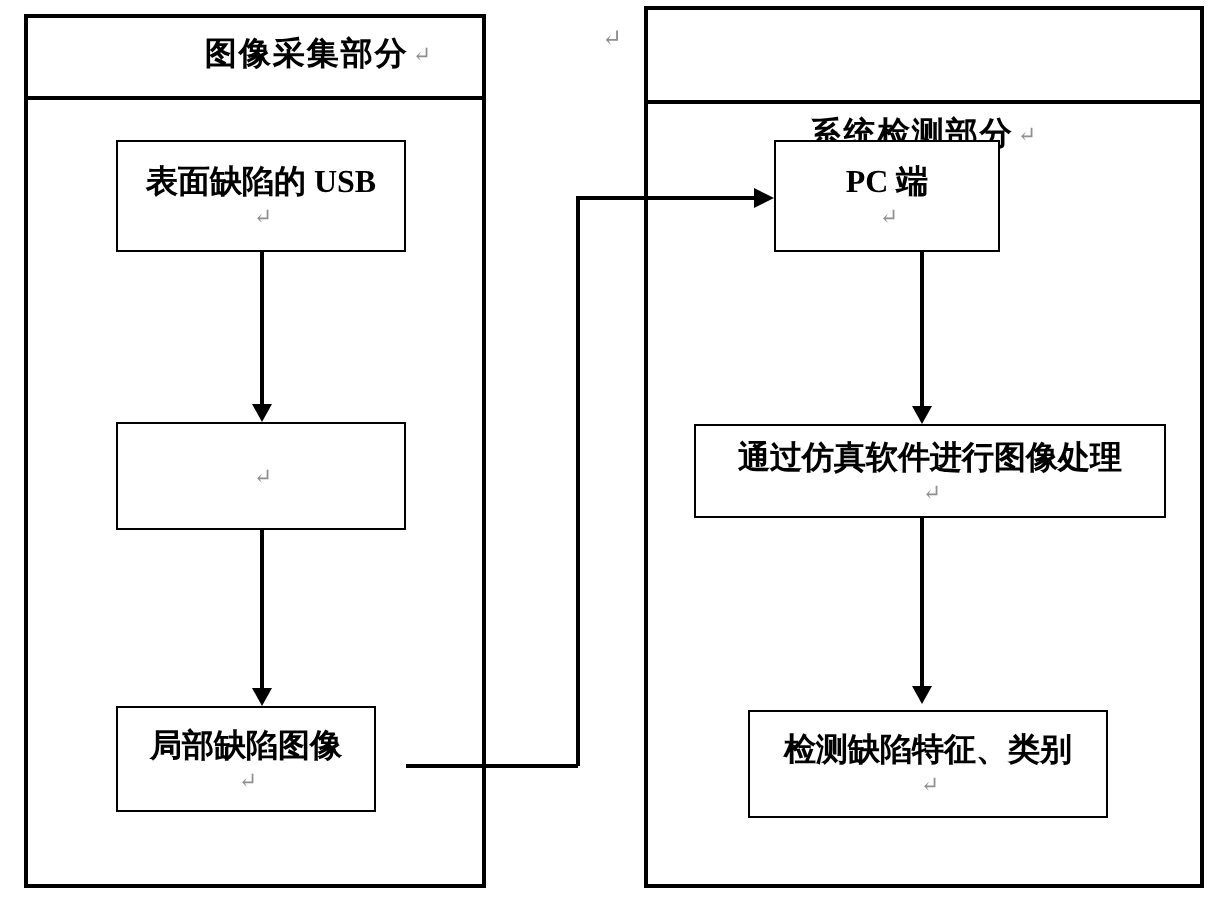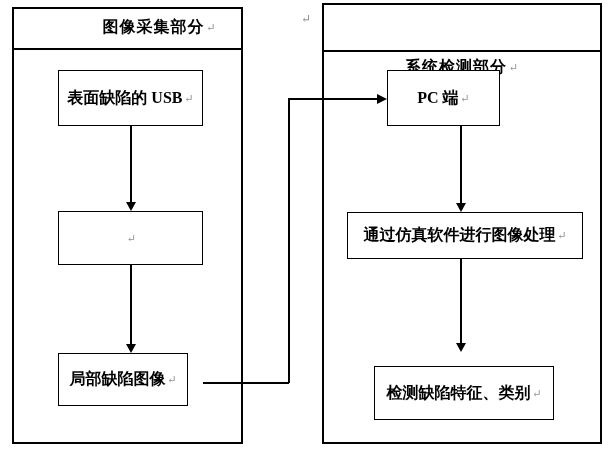--- a/index.html
+++ b/index.html
@@ -41,20 +41,21 @@
     border: 1.5px solid #000000;
     background: #ffffff;
     box-sizing: border-box;
     display: flex;
     align-items: center;
     justify-content: center;
     font-size: 16px;
     font-weight: bold;
     color: #000000;
     white-space: nowrap;
+    flex-direction: column;
   }
   .pmark {
     font-size: 11px;
     font-weight: normal;
     color: #909090;
     margin-left: 2px;
     align-self: center;
   }
   .stem-v {
     position: absolute;
@@ -101,21 +102,21 @@
   #right-panel   { left: 322px; top: 3px;  width: 280px; height: 441px; }
   #right-divider { left: 322px; top: 50px; width: 280px; }
   #right-title   { left: 322px; top: 3px;  width: 280px; height: 47px; margin-top: 41px; }
 
   #node-usb    { left: 58px;  top: 70px;  width: 145px; height: 56px; }
   #node-device { left: 58px;  top: 211px; width: 145px; height: 54px; }
   #node-local  { left: 58px;  top: 353px; width: 130px; height: 53px; }
 
   #node-pc     { left: 387px; top: 70px;  width: 113px; height: 56px; }
   #node-sim    { left: 347px; top: 212px; width: 236px; height: 47px; align-items: center; }
-  #node-detect { left: 374px; top: 366px; width: 180px; height: 54px; }
+  #node-detect { left: 374px; top: 355px; width: 180px; height: 54px; }
 
   #arrow1-stem { left: 130px; top: 126px; height: 77px; }
   #arrow1-head { left: 126px; top: 202px; }
   #arrow2-stem { left: 130px; top: 265px; height: 80px; }
   #arrow2-head { left: 126px; top: 344px; }
 
   #arrow3-stem { left: 460px; top: 126px; height: 78px; }
   #arrow3-head { left: 456px; top: 203px; }
   #arrow4-stem { left: 460px; top: 259px; height: 85px; }
   #arrow4-head { left: 456px; top: 343px; }

